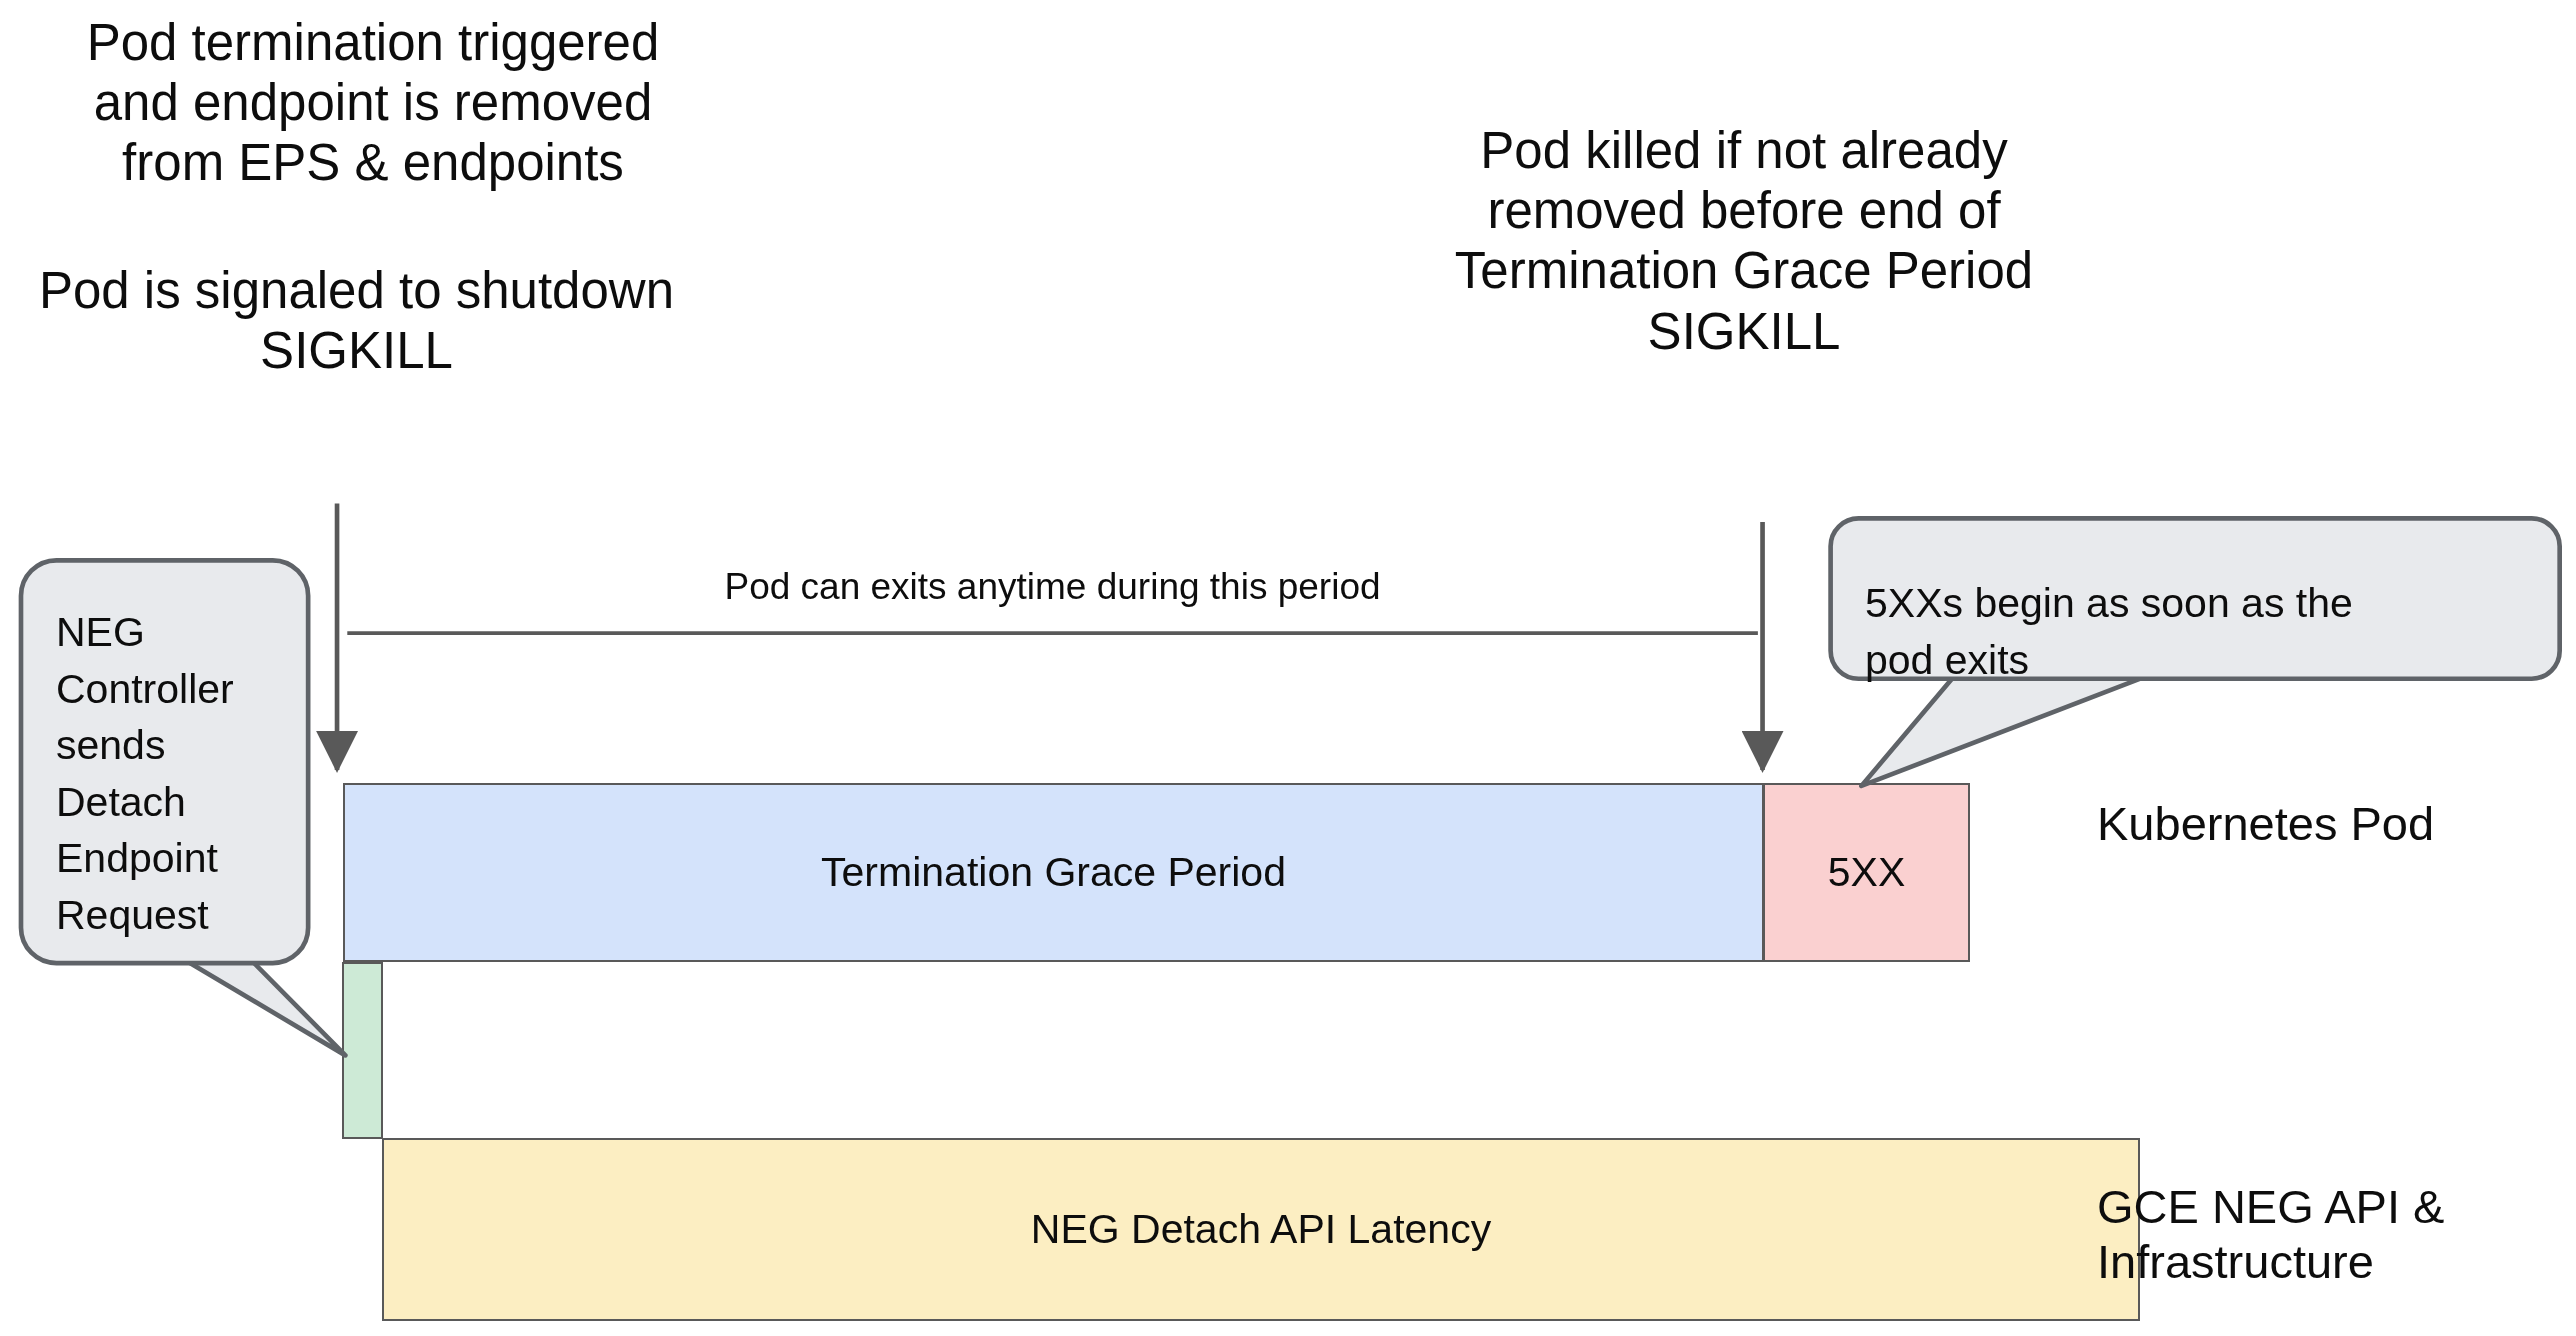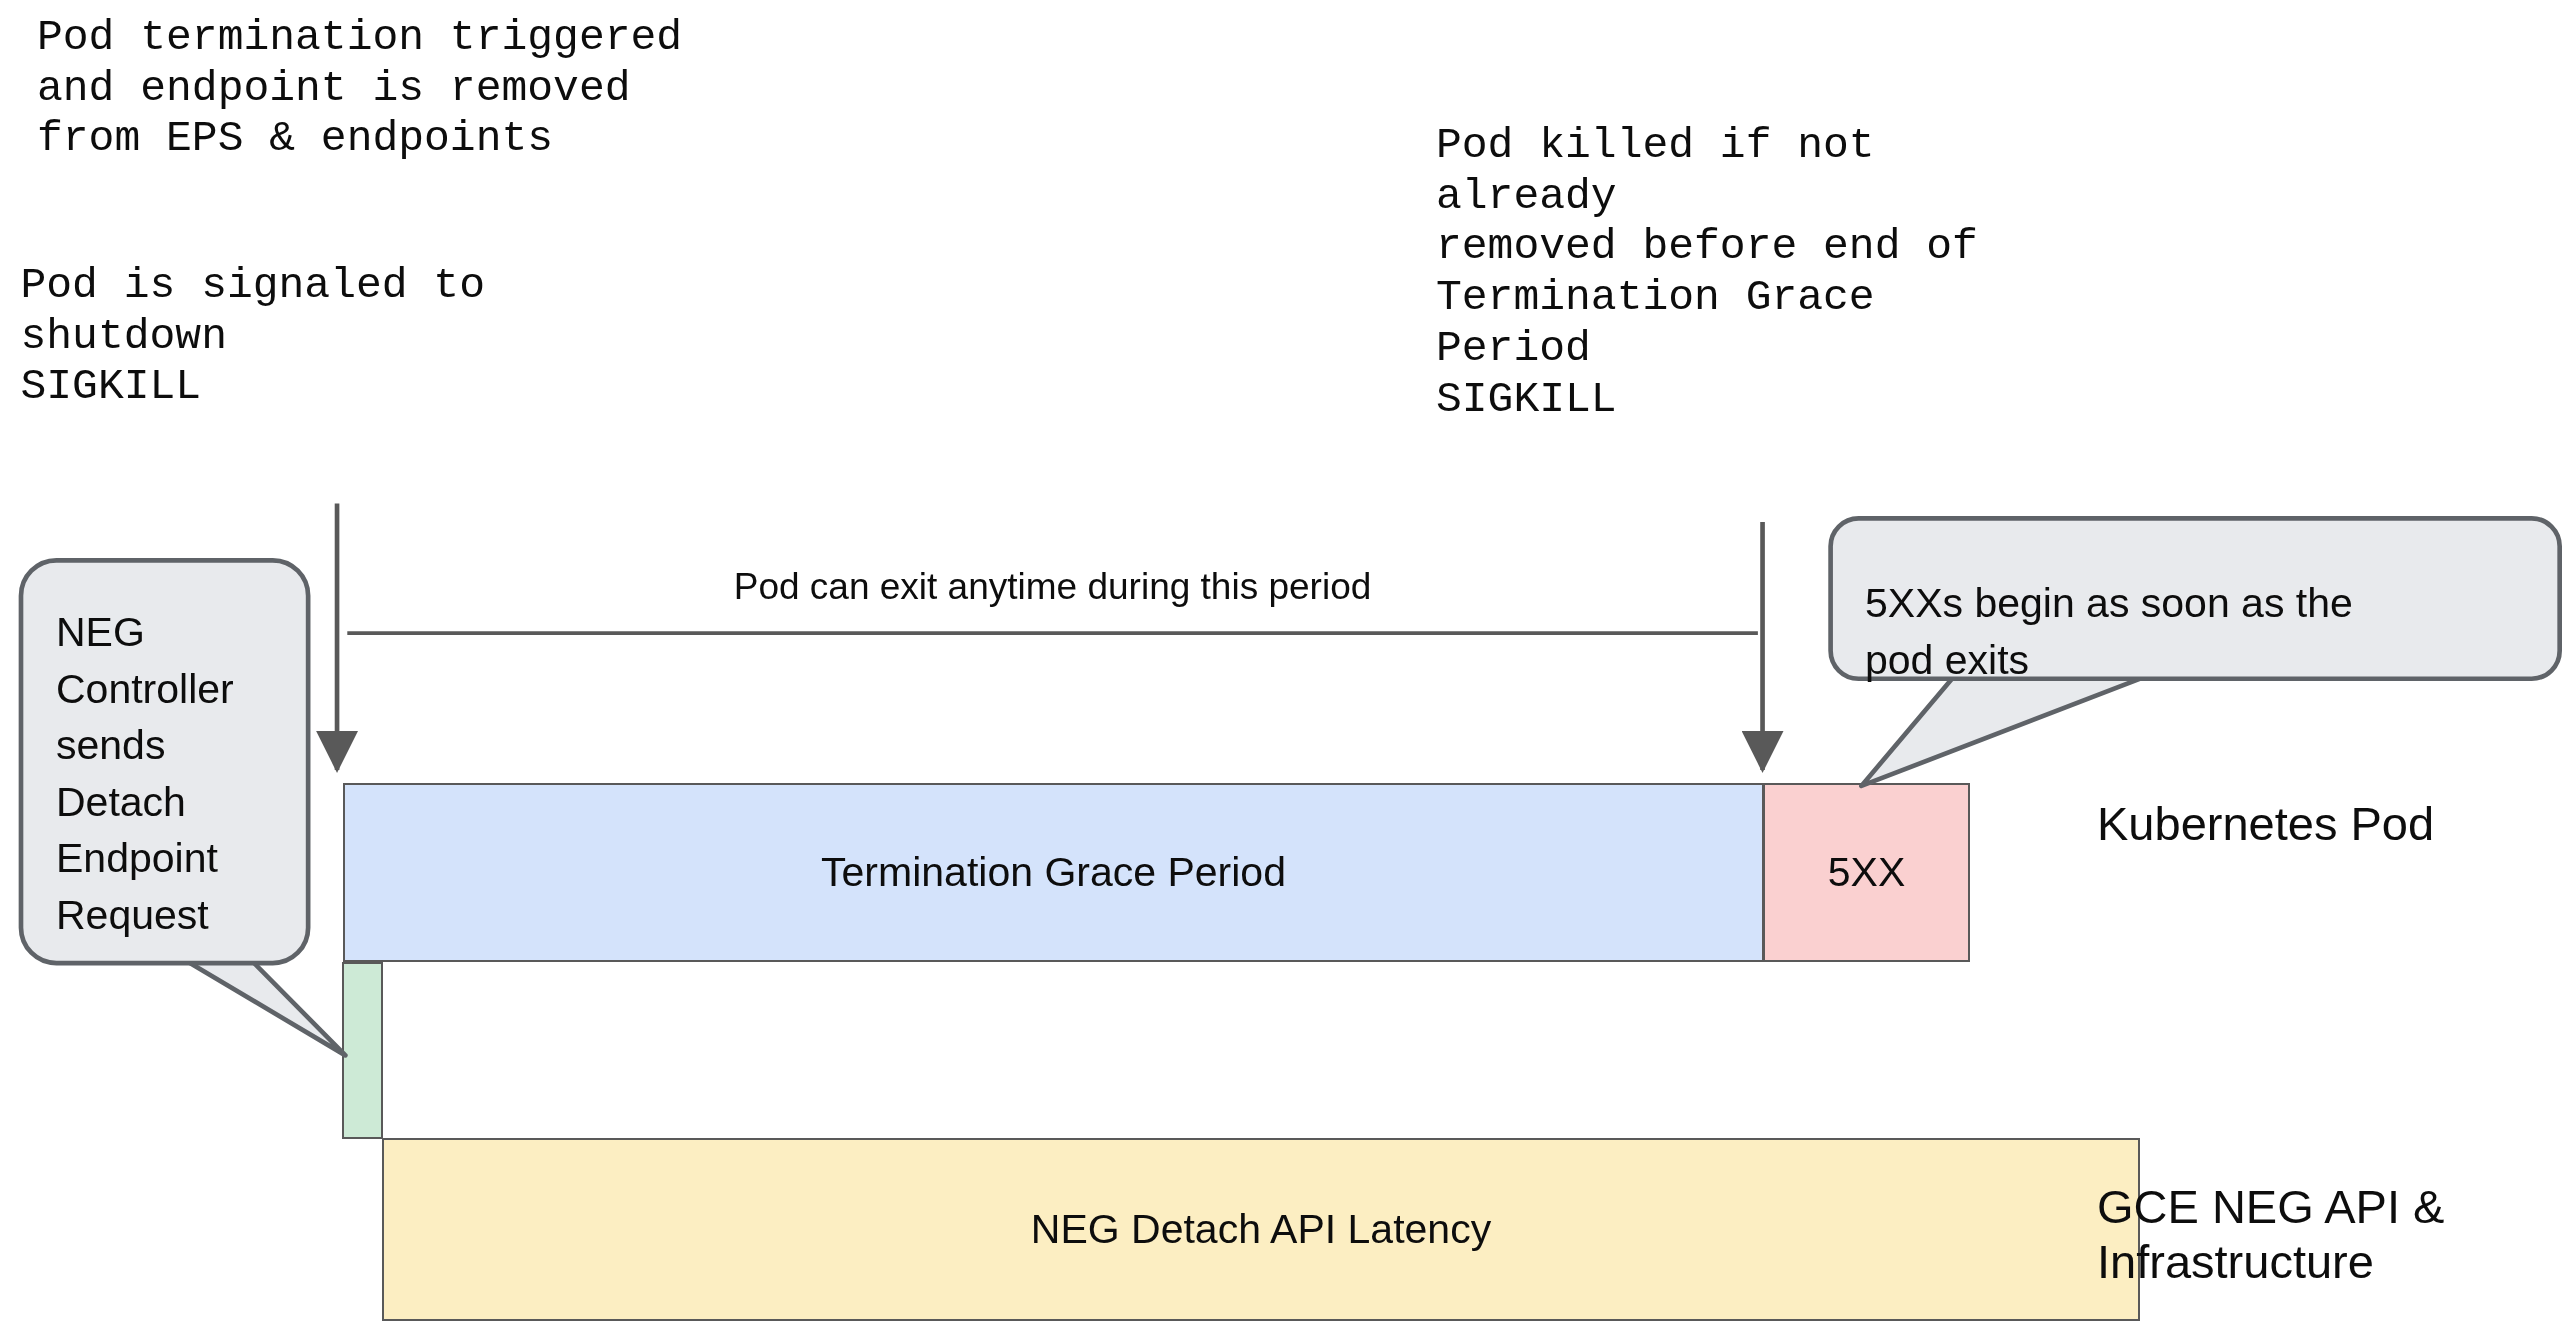--- a/index.html
+++ b/index.html
@@ -15,25 +15,26 @@
     position: relative;
     width: 2576px;
     height: 1336px;
     background: #ffffff;
     overflow: hidden;
   }
 
   
   .note {
     position: absolute;
-    font-size: 43px;
+    text-align: center;
+    font-size: 51px;
     line-height: 1.18;
     color: #0d0d0d;
     white-space: pre-line;
-    font-family: Liberation Mono, monospace;
+    font-family: Liberation Sans, sans-serif;
   }
   #note-termination { left: 37px;  top: 13px;  width: 672px; }
   #note-sigterm     { left: 20.5px;  top: 261px; width: 672px; }
   #note-sigkill     { left: 1436px; top: 121px; width: 616px; }
 
   
   #period-label {
     position: absolute;
     left: 347px;
     top: 567px;
@@ -119,21 +120,21 @@
 from EPS &amp; endpoints</div>
 
   <div class="note" id="note-sigterm">Pod is signaled to shutdown
 SIGKILL</div>
 
   <div class="note" id="note-sigkill">Pod killed if not already
 removed before end of
 Termination Grace Period
 SIGKILL</div>
 
-  <div id="period-label">Pod can exit anytime during this period</div>
+  <div id="period-label">Pod can exits anytime during this period</div>
 
   <div class="bar" id="bar-grace">
     <span class="bar-label">Termination Grace Period</span>
   </div>
 
   <div class="bar" id="bar-5xx">
     <span class="bar-label">5XX</span>
   </div>
 
   <div class="bar" id="bar-neg-detach-request">

